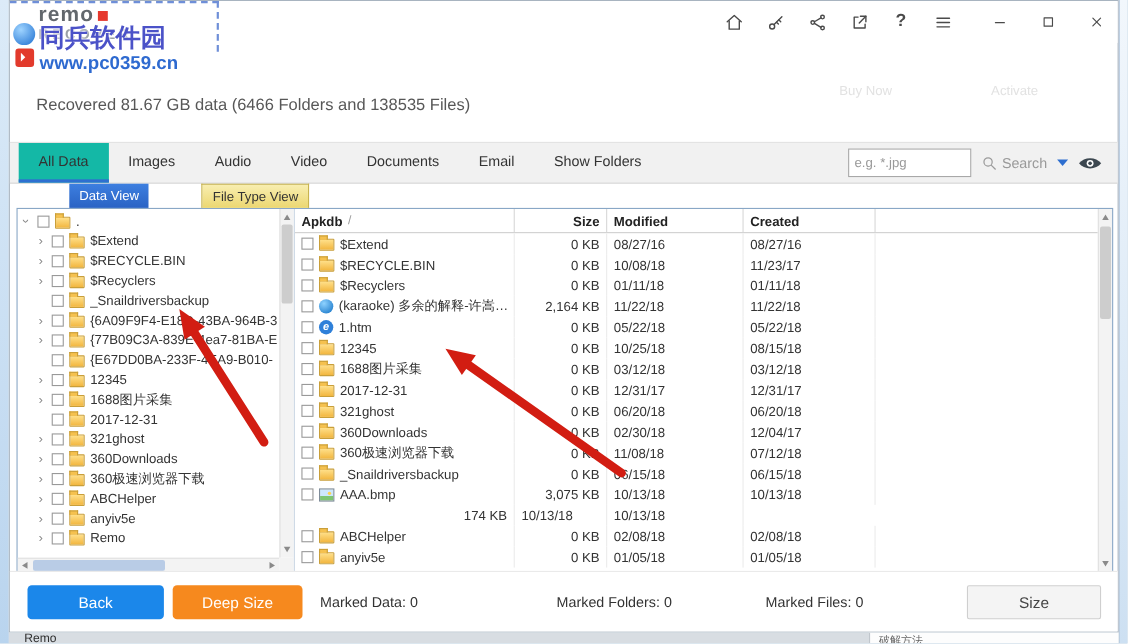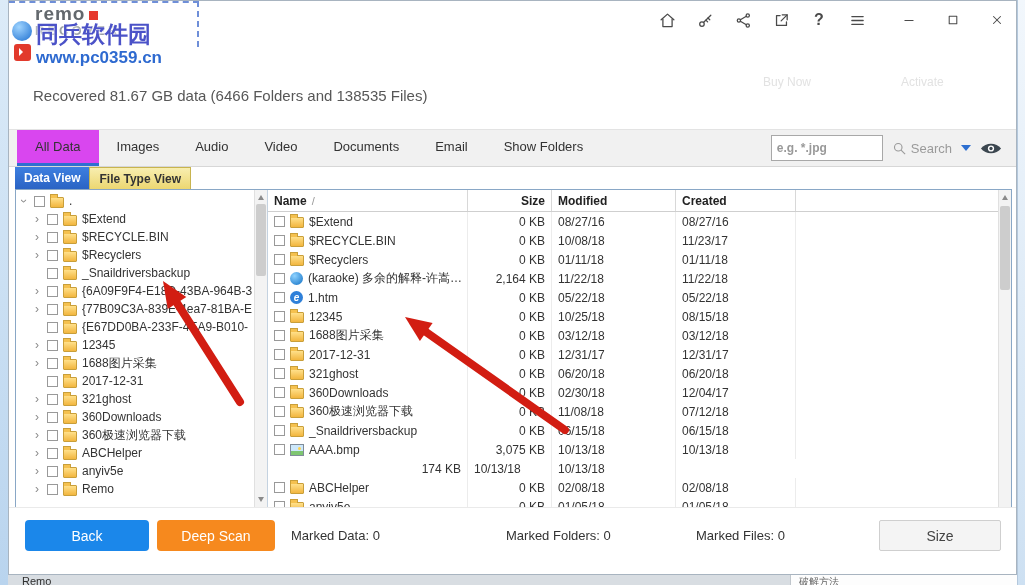--- a/index.html
+++ b/index.html
@@ -39,32 +39,32 @@
   .wm-url  { position:absolute; left:27px; top:47px; font-size:17px; font-weight:bold; color:#2e6ad0; text-shadow:0 0 2px #fff; white-space:nowrap; }
 
   .summary { position:absolute; left:24px; top:86px; font-size:15px; color:#575757; }
   .faint-link { position:absolute; top:74px; font-size:12px; color:#e2e2e2; }
   #buy-now { left:754px; } #activate { left:892px; }
 
   
   .filter-bar { position:absolute; left:0; top:128px; width:100%; height:38px; background:#f1f1f1; border-top:1px solid #e3e3e3; border-bottom:1px solid #d7d7d7; display:flex; align-items:stretch; }
   #filter-tabs { display:flex; margin-left:8px; }
   .ftab { padding:0 18px; font-size:13px; color:#333; display:flex; align-items:center; cursor:pointer; border-bottom:3px solid transparent; }
-  .ftab.active { border-bottom:3px solid #2e6fd0; background:#d946ef; }
+  .ftab.active { border-bottom:3px solid #2e6fd0; background:#14b8a6; }
   .search-area { margin-left:auto; display:flex; align-items:center; gap:9px; padding-right:14px; }
-  .search-input { width:112px; height:21px; border:1px solid #a8a8a8; font-size:12px; padding:12px 5px; color:#333; font-family:inherit;font-weight:bold; }
+  .search-input { width:112px; height:21px; border:1px solid #a8a8a8; font-size:12px; padding:12px 5px; color:#333; font-family:inherit; }
   .search-input::placeholder { color:#999; }
   .search-btn { display:flex; align-items:center; gap:4px; color:#9a9a9a; font-size:13px; cursor:pointer; }
   .search-btn svg { stroke:#9a9a9a; fill:none; stroke-width:1.8; }
   .dd-arrow { width:0; height:0; border-left:5px solid transparent; border-right:5px solid transparent; border-top:6px solid #2e6fd0; cursor:pointer; }
   .eye { cursor:pointer; display:flex; align-items:center; }
 
   
   .view-tabs { position:absolute; left:6px; top:166px; height:22px; display:flex; z-index:5; }
-  .vtab { padding:0 9px; font-size:12px; font-weight:bold; line-height:22px; cursor:pointer; }
+  .vtab { padding:0 9px; font-size:12px; font-weight:normal; line-height:22px; cursor:pointer;margin-left:48px; }
   .vtab.active { background:linear-gradient(#3d7fe0,#2a63c4); color:#fff; }
   .vtab.alt { background:linear-gradient(#f8eeb0,#ecd771); color:#333; border:1px solid #c8b44f; border-bottom:none; }
 
   
   .panels { position:absolute; left:6px; top:188px; width:997px; height:332px; border:1px solid #89a7c6; display:flex; background:#fff; }
 
   .tree { width:252px; position:relative; border-right:1px solid #c4d2e0; overflow:hidden; }
   .tree-inner { position:absolute; left:0; top:0; right:13px; bottom:13px; overflow:hidden; padding-top:2px; }
   .tree-row { display:flex; align-items:center; height:18px; padding-left:16px; gap:5px; }
   .tree-row.root { padding-left:3px; }
@@ -101,21 +101,21 @@
   .th.size { justify-content:flex-end; }
   .sort { color:#999; font-weight:normal; margin-left:5px; font-size:11px; }
   .tbody { position:absolute; top:22px; left:0; right:13px; bottom:0; overflow:hidden; }
   .frow { display:grid; grid-template-columns:200px 84px 124px 120px 1fr; height:19px; font-size:12px; color:#333; }
   .cell { padding:0 6px; border-right:1px solid #ececec; height:100%; display:flex; align-items:center; overflow:hidden; white-space:nowrap; }
   .c-name { gap:5px; }
   .c-size { justify-content:flex-end; }
   .c-fill { border-right:none; }
 
   
-  .footer { position:absolute; left:0; bottom:12px; width:100%; height:55px; background:#fff; border-top:1px solid #eaeaea; }
+  .footer { position:absolute; left:0; bottom:0; width:100%; height:55px; background:#fff; border-top:1px solid #eaeaea; }
   .btn { position:absolute; top:12px; height:31px; border:none; border-radius:4px; font-size:14px; font-family:inherit; cursor:pointer; }
   #back-btn { left:16px; width:124px; background:#1b87ea; color:#fff; }
   #deepscan-btn { left:148px; width:118px; background:#f6891e; color:#fff; }
   #save-btn { left:870px; width:122px; background:#f4f4f4; border:1px solid #cfcfcf; color:#444; border-radius:2px; }
   .marked { position:absolute; top:20px; font-size:13px; color:#333; }
   #marked-data { left:282px; } #marked-folders { left:497px; } #marked-files { left:687px; }
 
   .arrows { position:absolute; left:0; top:0; z-index:70; pointer-events:none; }
 </style>
 </head>
@@ -361,21 +361,21 @@
           <span class="htri lf"></span>
           <span class="htri rt"></span>
           <span class="hthumb"></span>
         </div>
         <div class="sb-corner"></div>
       </div>
 
       <div class="filetable">
         <div class="thead">
           <div class="th">
-            <span>Name</span>
+            <span>Apkdb</span>
             <span class="sort">/</span>
           </div>
           <div class="th size">Size</div>
           <div class="th">Modified</div>
           <div class="th">Created</div>
           <div class="th" style="border-right:none;"></div>
         </div>
         <div class="tbody" id="file-rows">
             <div class="frow">
               <div class="cell c-name">
@@ -552,21 +552,21 @@
         <div class="vscroll full">
           <span class="tri up"></span>
           <span class="tri dn"></span>
           <span class="vthumb" style="top:16px;height:84px;"></span>
         </div>
       </div>
     </div>
 
     <div class="footer">
       <button class="btn" id="back-btn">Back</button>
-      <button class="btn" id="deepscan-btn">Deep Scan</button>
+      <button class="btn" id="deepscan-btn">Deep Size</button>
       <span class="marked" id="marked-data">
         <span>Marked Data:</span>
         <span>0</span>
       </span>
       <span class="marked" id="marked-folders">
         <span>Marked Folders:</span>
         <span>0</span>
       </span>
       <span class="marked" id="marked-files">
         <span>Marked Files:</span>

